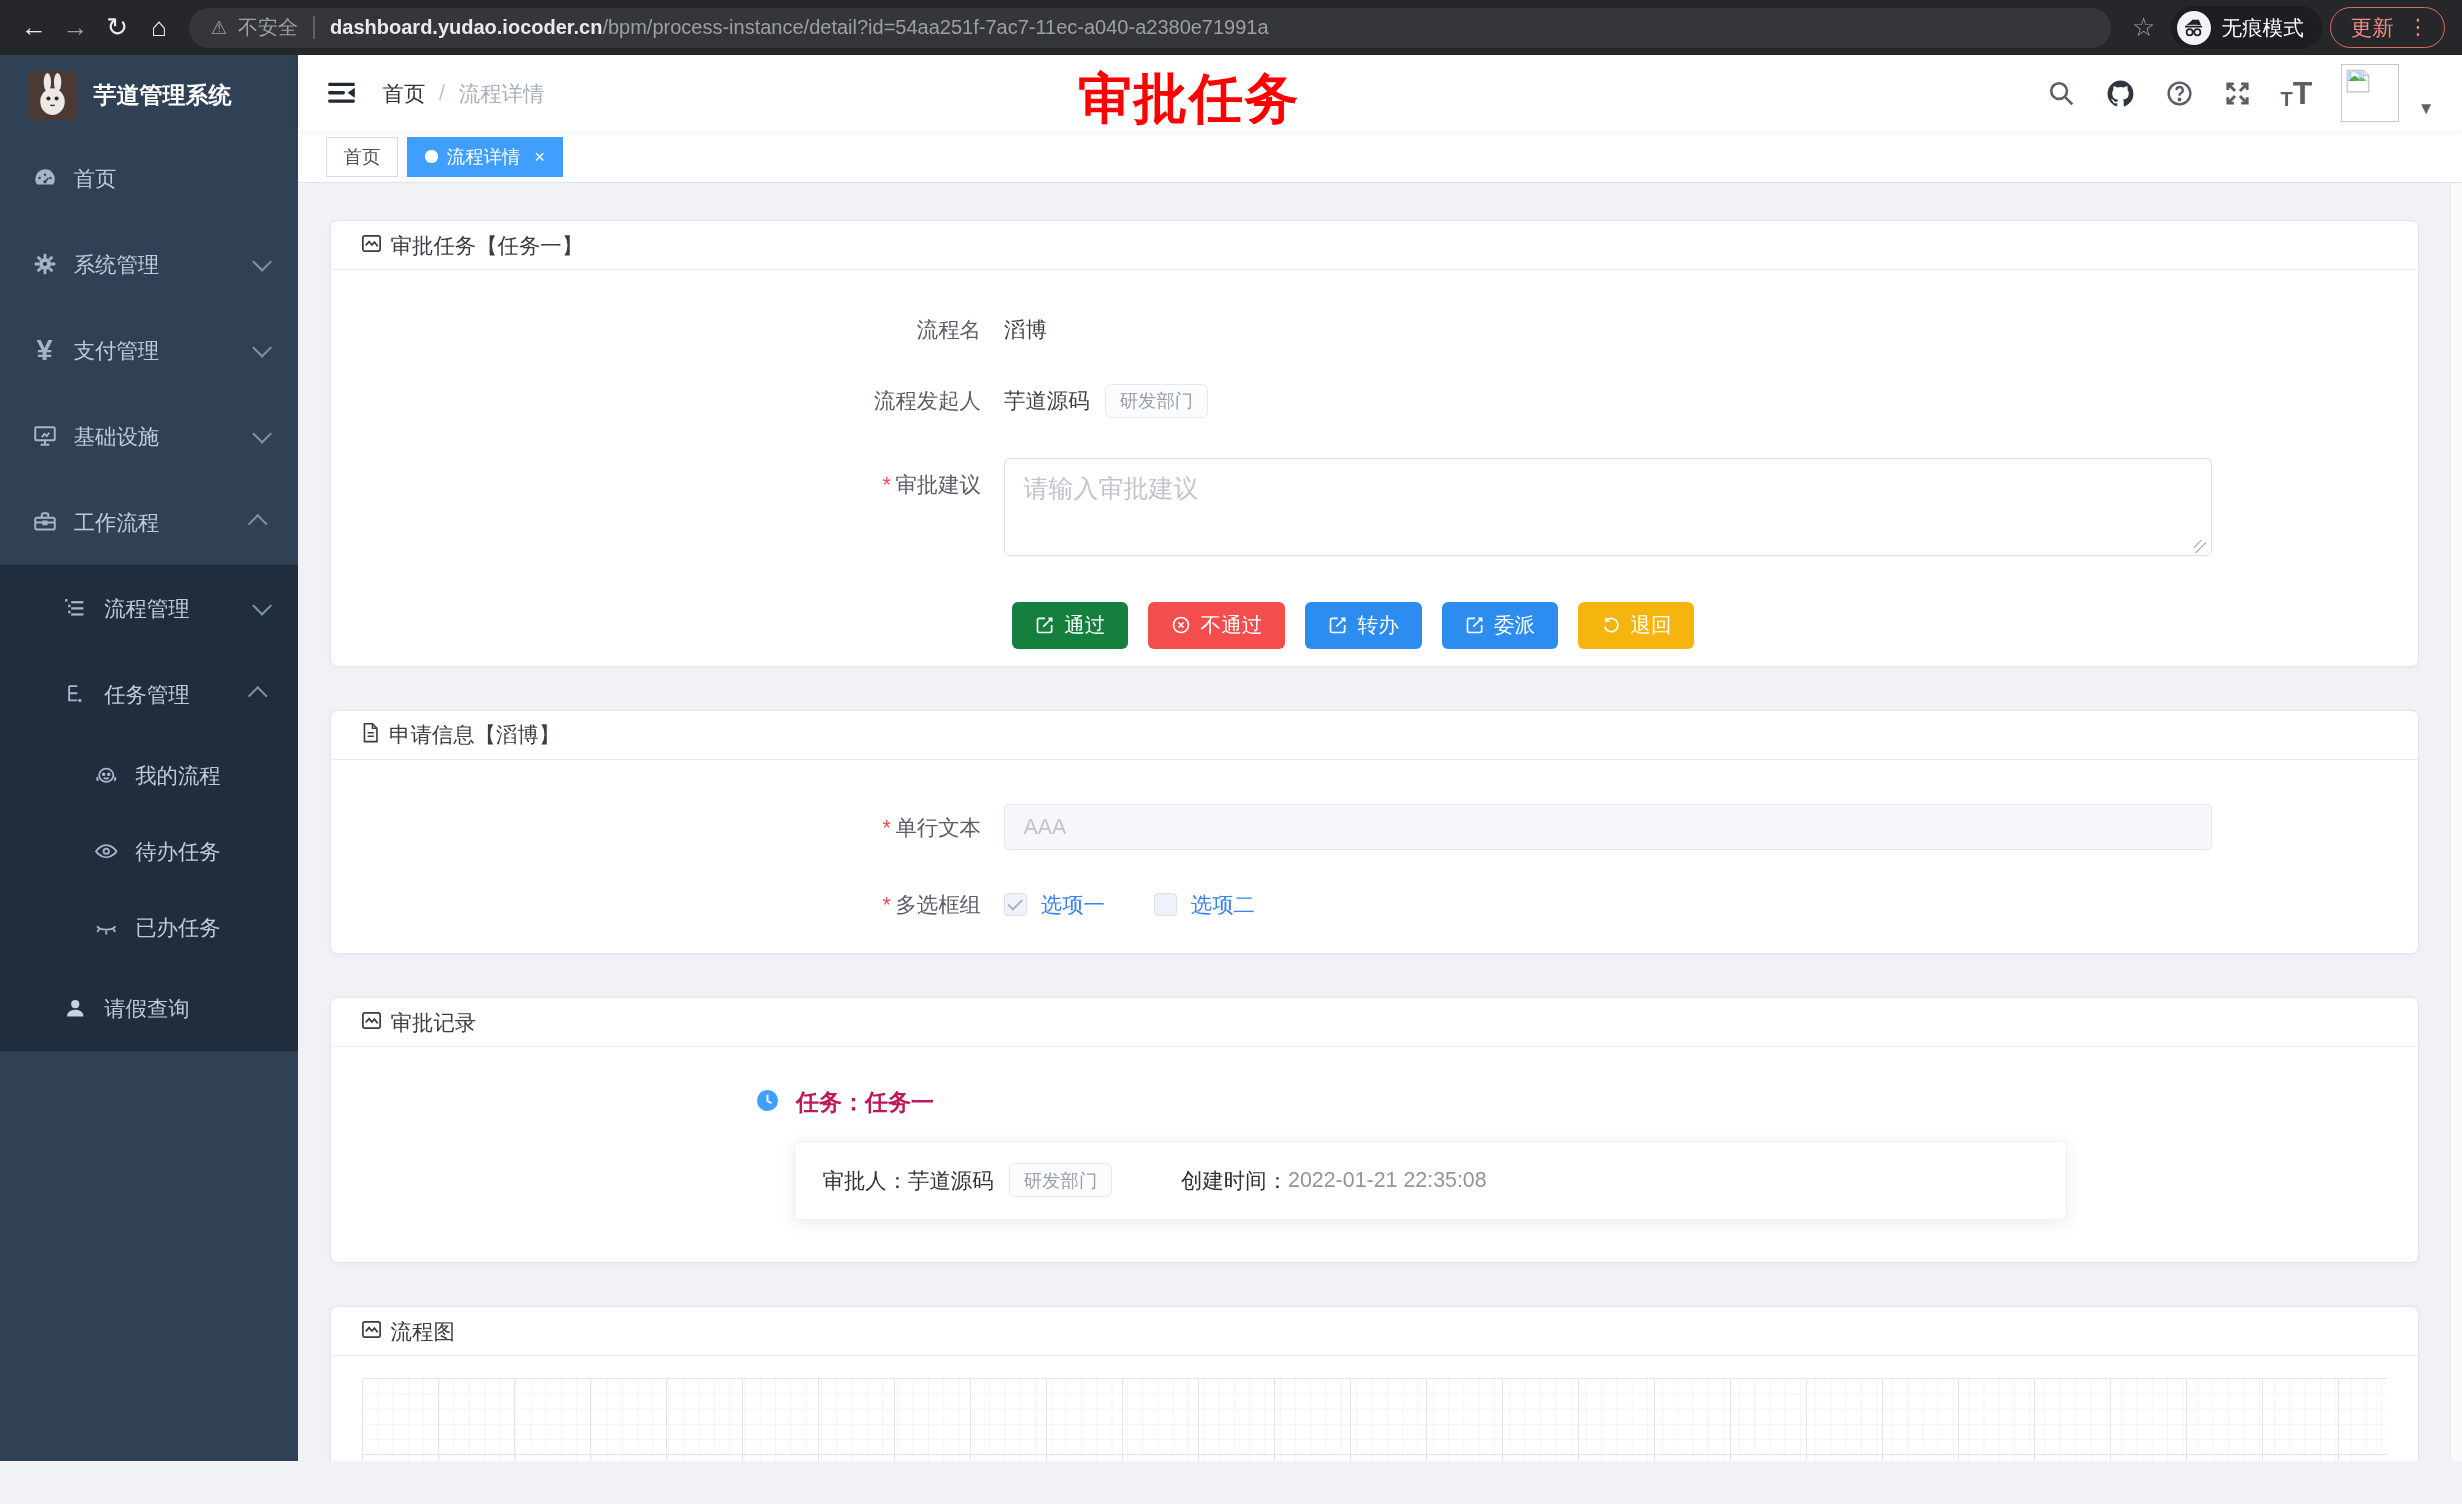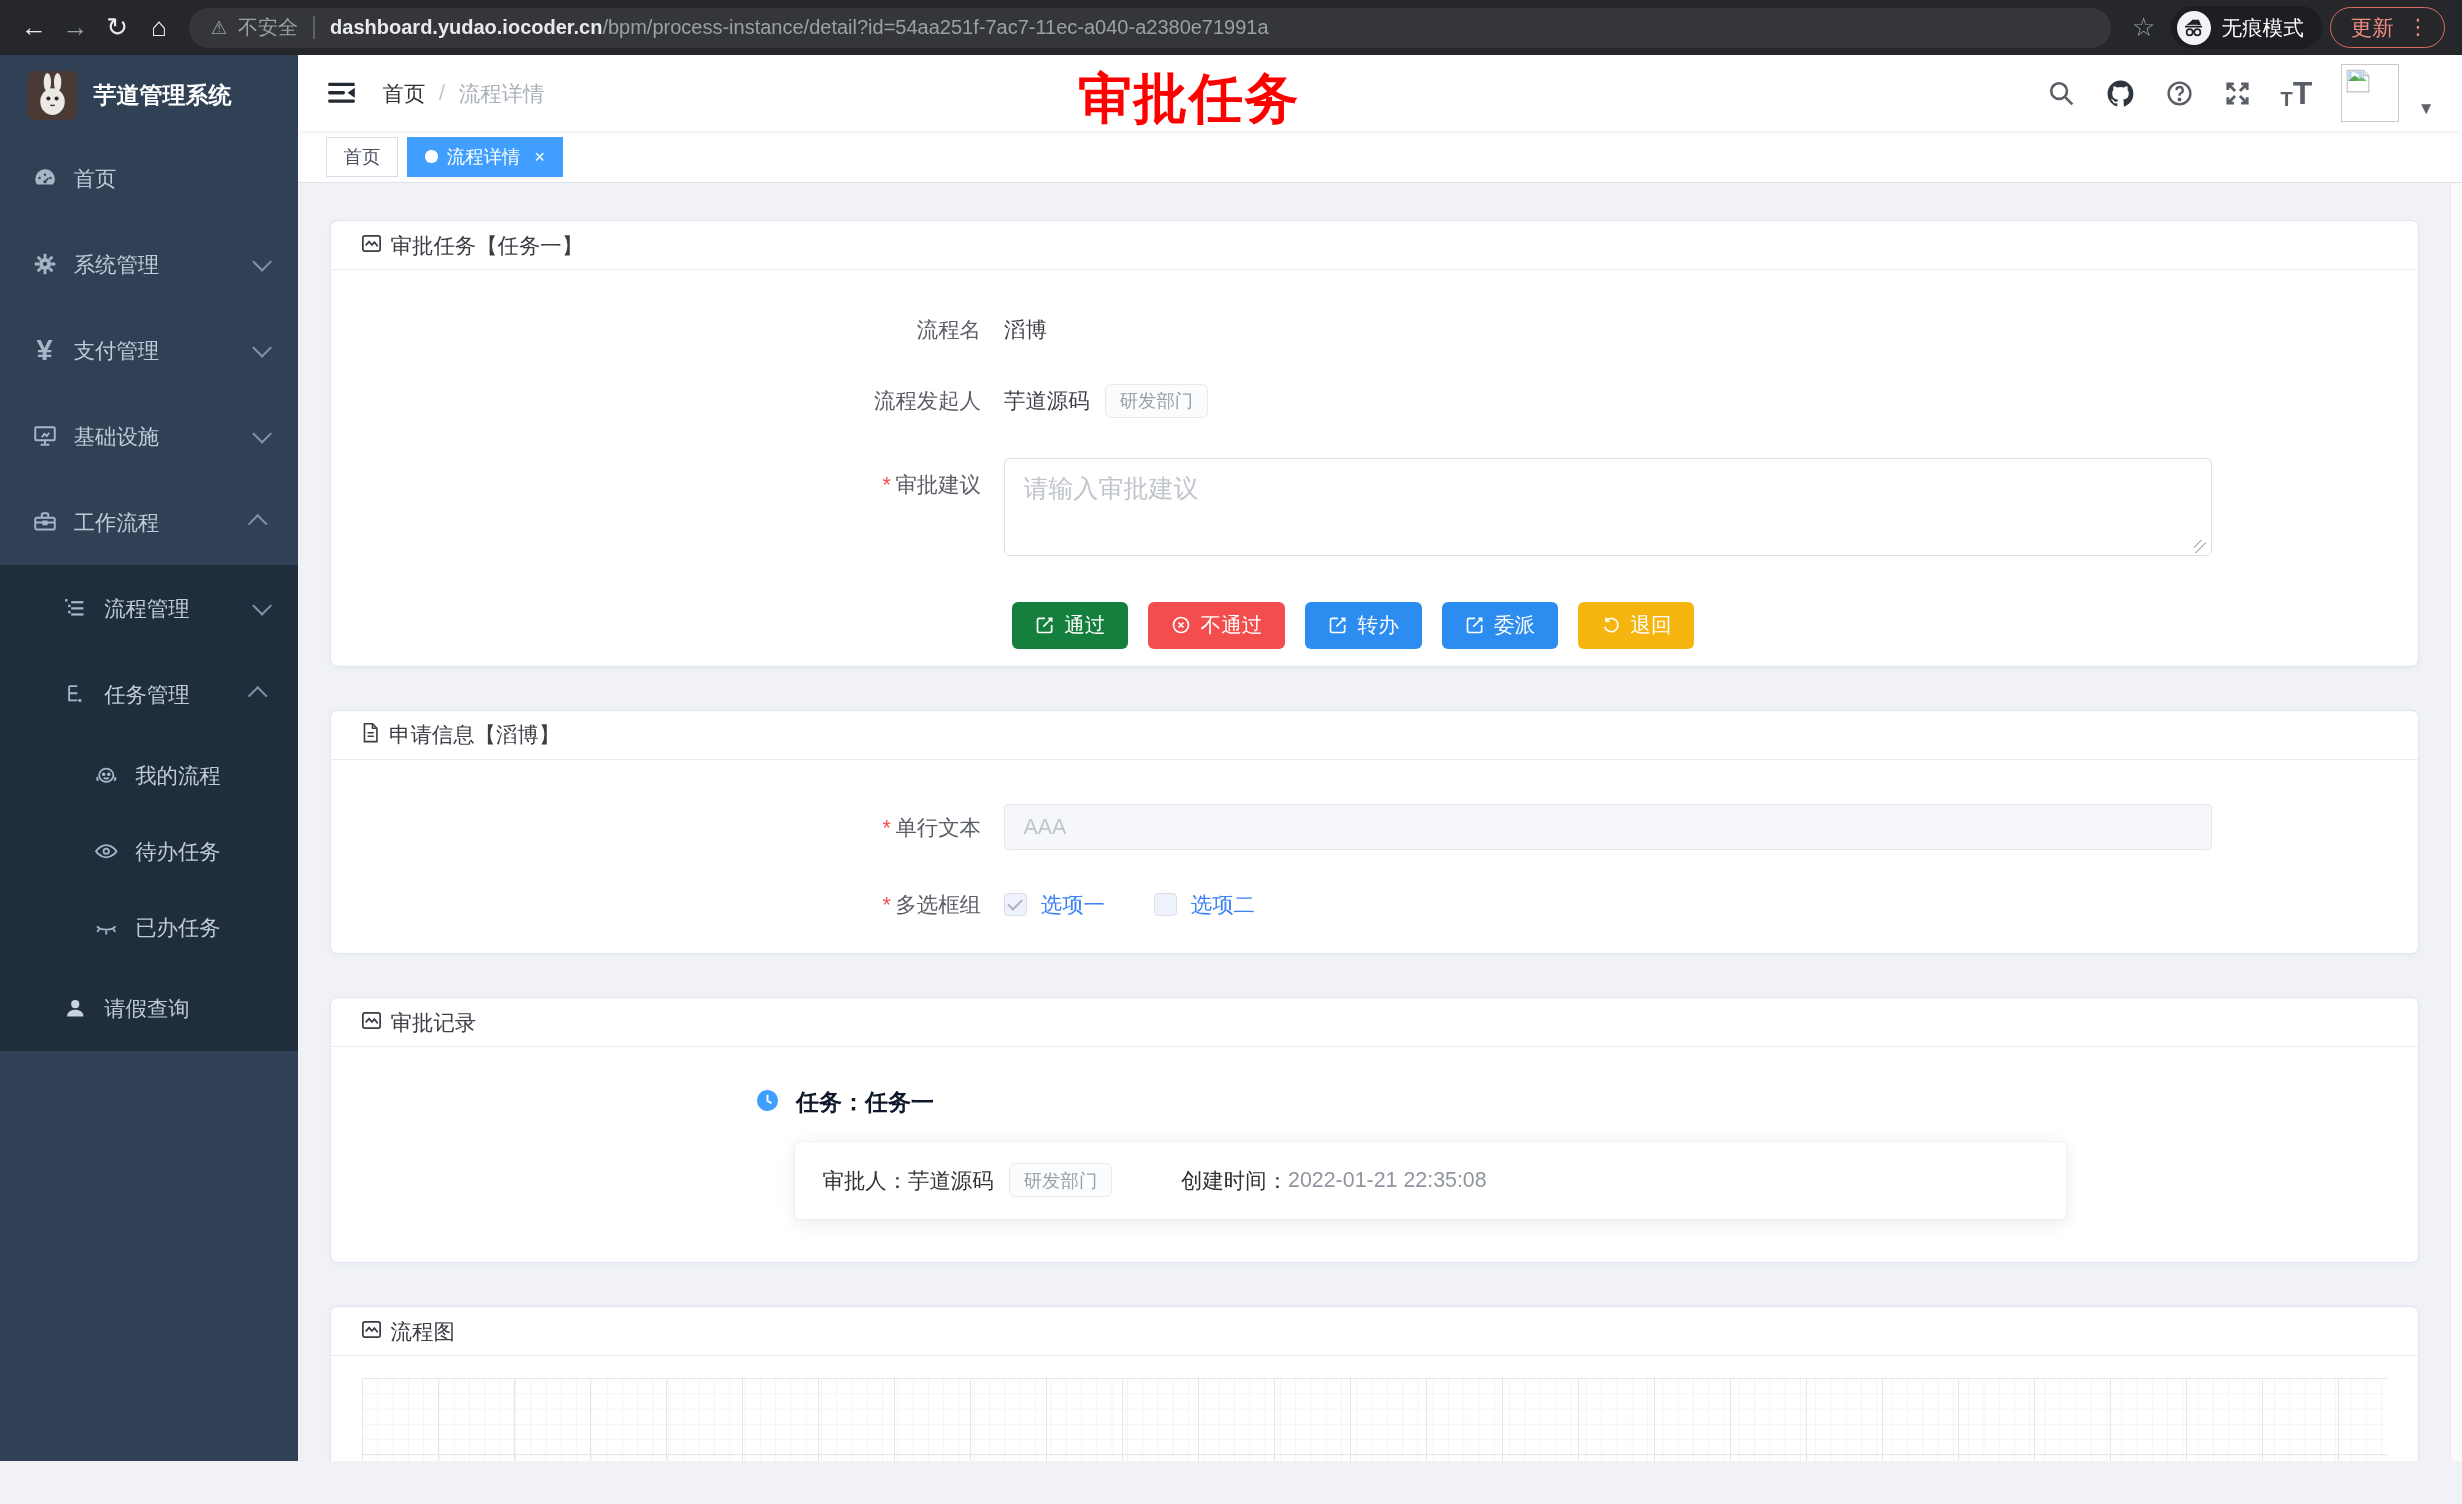--- a/index.html
+++ b/index.html
@@ -121,21 +121,21 @@
   .cbx-group { display:flex; align-items:center; gap:49px; }
   .cbx { display:flex; align-items:center; gap:13.8px; }
   .cbx .box { width:23px; height:23px; border:1.5px solid #dcdfe6; background:#edf2fc; border-radius:3.8px;
               position:relative; }
   .cbx .box.checked::after { content:""; position:absolute; left:6.1px; top:1.5px; width:6.1px; height:12.2px;
               border-right:2.3px solid #aab0ba; border-bottom:2.3px solid #aab0ba; transform:rotate(45deg); }
   .cbx .cbx-lbl { font-size:21.4px; color:#3b82f6; }
 
   
   .task-row { display:flex; align-items:center; gap:17px; margin:35px 0 0 425px; }
-  .task-txt { font-size:23px; font-weight:bold; color:#0f172a; }
+  .task-txt { font-size:23px; font-weight:bold; color:#be185d; }
   .rec-card { width:1273px; margin:23px 0 15.3px 463px; background:#fff; border:0.8px solid #eef0f5;
               border-radius:6.1px; box-shadow:0 3.1px 17px rgba(0,0,0,.08); padding:21.4px 27.5px;
               display:flex; align-items:center; font-size:21.4px; color:#303133; }
   .rec-card .grey { color:#8f949e; }
   .rec-gap { width:69px; }
 
   
   .diagram-bd { margin:21.4px 31px 0 31px; height:101px; background-color:#fff;
     background-image:
       linear-gradient(to right, #e6e6ea 0.8px, transparent 0.8px),

